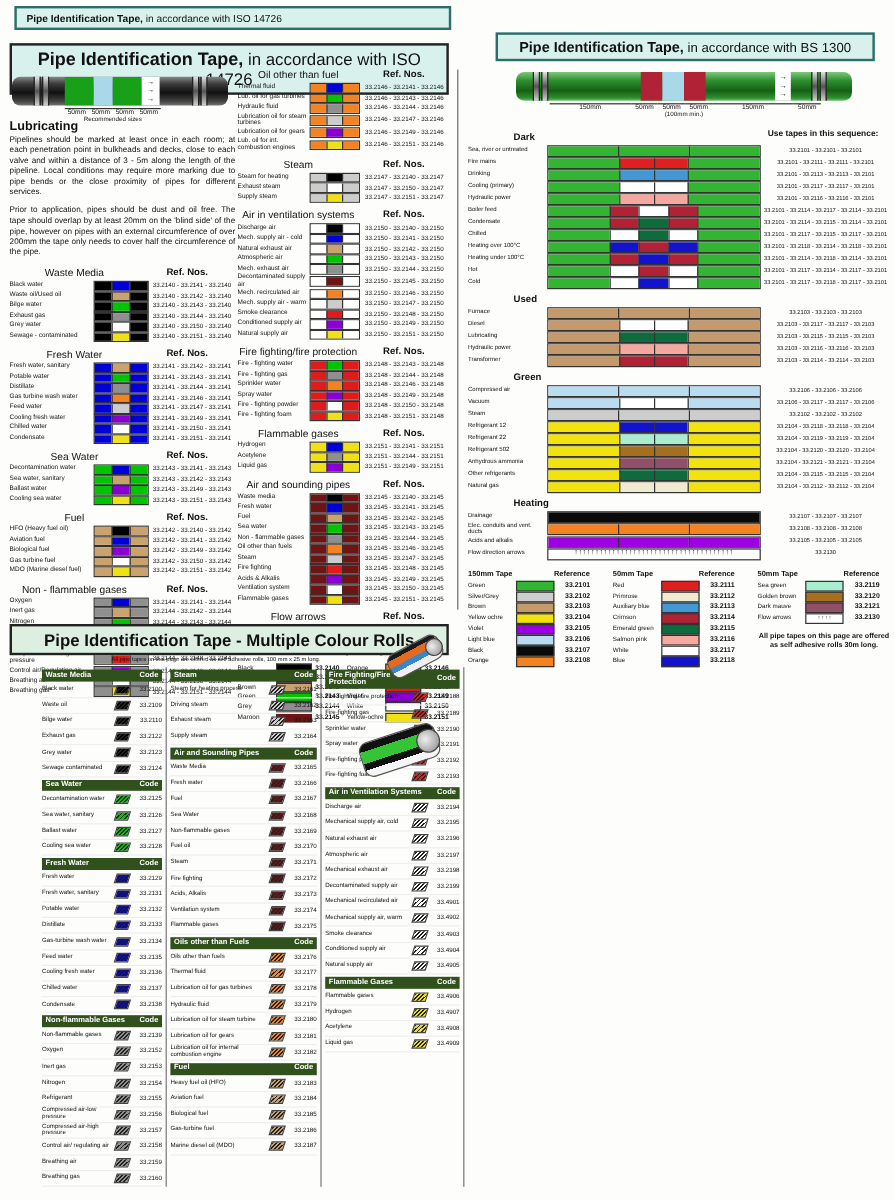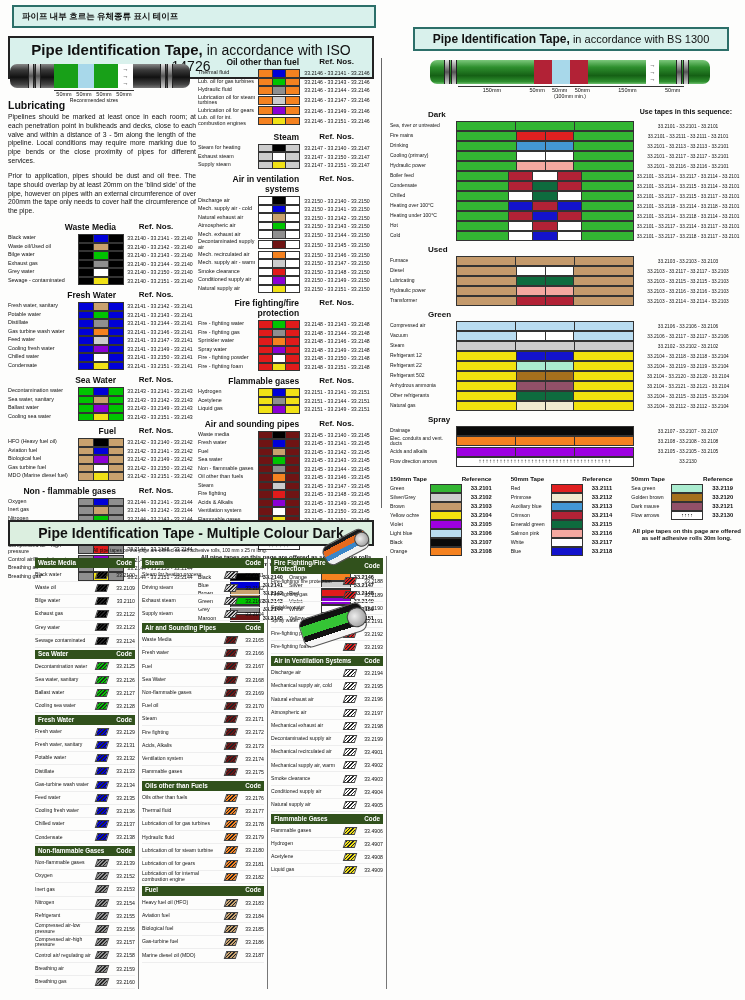--- a/index.html
+++ b/index.html
@@ -22,21 +22,21 @@
   .pipe.greenbody{background:linear-gradient(to bottom,#7cc87c 0%,#2e8f2e 30%,#156015 65%,#2e8f2e 90%,#6fbf6f 100%);}
   .band{position:absolute;top:0;bottom:0;}
   .flange{position:absolute;top:-2px;bottom:-2px;width:4px;background:linear-gradient(to bottom,#eee,#555 50%,#ddd);border:1px solid #222;}
   .arrowband{position:absolute;top:0;bottom:0;background:#fff;color:#000;font-size:6px;line-height:7px;
              text-align:center;font-weight:bold;display:flex;flex-direction:column;justify-content:center;}
   .dims{display:flex;font-size:5.5px;text-align:center;margin-top:2px;}
   .dims span{border-top:1px solid #333;}
   .dimcap{font-size:5.2px;text-align:center;}
   
   .iso-head{display:flex;margin:5px 0 2px 0;}
-  .iso-head .ihn{flex:1.35;text-align:right;font-weight:bold;font-size:8.5px;}
+  .iso-head .ihn{flex:1.35;text-align:center;font-weight:normal;font-size:8.5px;}
   .iso-head .ihr{flex:1;text-align:center;font-weight:bold;font-size:8px;}
   .iso-row{display:flex;align-items:center;min-height:7.8px;}
   .ilbl{width:70px;font-size:5.4px;line-height:1.1;}
   .mid .ilbl{width:60px;}
   .isw{width:44px;height:6.5px;display:flex;border:0.5px solid #333;}
   .mid .isw{width:40px;}
   .isw i{flex:1;border-left:0.5px solid #333;}
   .isw i:first-child{border-left:none;}
   .isw.arr{background:#fff;font-size:5.5px;line-height:6.5px;text-align:center;display:block;letter-spacing:1px;}
   .iref{flex:1;font-size:5.2px;text-align:center;white-space:nowrap;}
@@ -89,21 +89,21 @@
   .rollpic{border-radius:8px;border:1px solid #555;position:relative;}
   .rollcore{position:absolute;border-radius:50%;background:radial-gradient(circle at 40% 40%,#eee,#888);border:1px solid #444;}
   .vline{position:absolute;width:1px;background:#666;}
   .inst-h{font-weight:bold;font-size:10.5px;margin:3px 0 2px 0;}
   .inst-p{font-size:6.8px;text-align:justify;line-height:1.3;margin:0 0 6px 0;}
 </style>
 </head>
 <body>
 
 <div class="abs notice" style="left:12px;top:5px;width:344px;">
-  <div class="t2">파이프 내부 흐르는 유체종류 표시 테이프</div>
+  <div class="t1"><b>Pipe Identification Tape,</b><span> in accordance with ISO 14726</span></div>
 </div>
 
 <div class="abs bighead" style="left:8px;top:36px;width:362px;">
   <b>Pipe Identification Tape,</b><span> in accordance with ISO 14726</span>
 </div>
 
 <div class="abs" style="left:10px;top:64px;width:180px;">
   <div class="pipe">
     <span class="flange" style="left:18px"></span>
     <span class="flange" style="left:25px"></span>
@@ -1202,21 +1202,21 @@
       <div class="bs-row">
         <span class="blbl">Natural gas</span>
         <span class="bbar">
           <i style="background: rgb(242, 226, 14); flex: 2.2 1 0%;"></i>
           <i style="background: rgb(240, 234, 208);"></i>
           <i style="background: rgb(240, 234, 208);"></i>
           <i style="background: rgb(242, 226, 14); flex: 2.2 1 0%;"></i>
         </span>
         <span class="bref">33.2104 - 33.2112 - 33.2112 - 33.2104</span>
       </div>
-      <div class="bs-ghead">Spray</div>
+      <div class="bs-ghead">Heating</div>
       <div class="bs-row">
         <span class="blbl">Drainage</span>
         <span class="bbar">
           <i style="background: rgb(10, 10, 10);"></i>
         </span>
         <span class="bref">33.2107 - 33.2107 - 33.2107</span>
       </div>
       <div class="bs-row">
         <span class="blbl">Elec. conduits and vent. ducts</span>
         <span class="bbar">
@@ -1357,21 +1357,21 @@
         <div class="ttrow">
           <span class="tname">Flow arrows</span>
           <span class="tsw arr">↑↑↑↑</span>
           <span class="tref">33.2130</span>
         </div>
         <div class="bsnote">All pipe tapes on this page are offered as self adhesive rolls 30m long.</div>
       </div>
     </div>
 </div>
 
-<div class="abs multihead" style="left:8px;top:520px;width:362px;">Pipe Identification Tape - Multiple Colour Dark</div>
+<div class="abs multihead" style="left:8px;top:520px;width:362px;">Pipe Identification Tape - Multiple Colour Rolls</div>
 <div class="abs multinote" style="left:30px;top:545px;width:300px;">All pipe tapes on this page are offered as self adhesive rolls, 100 mm x 25 m long.</div>
 
 <div class="abs mcols" style="left:32px;top:556px;">
   <div class="mcol mcol1">
       <div class="msec-head">
         <span class="mh">Waste Media</span>
         <span class="mc">Code</span>
       </div>
       <div class="mrow">
         <span class="mlbl">Black water</span>

